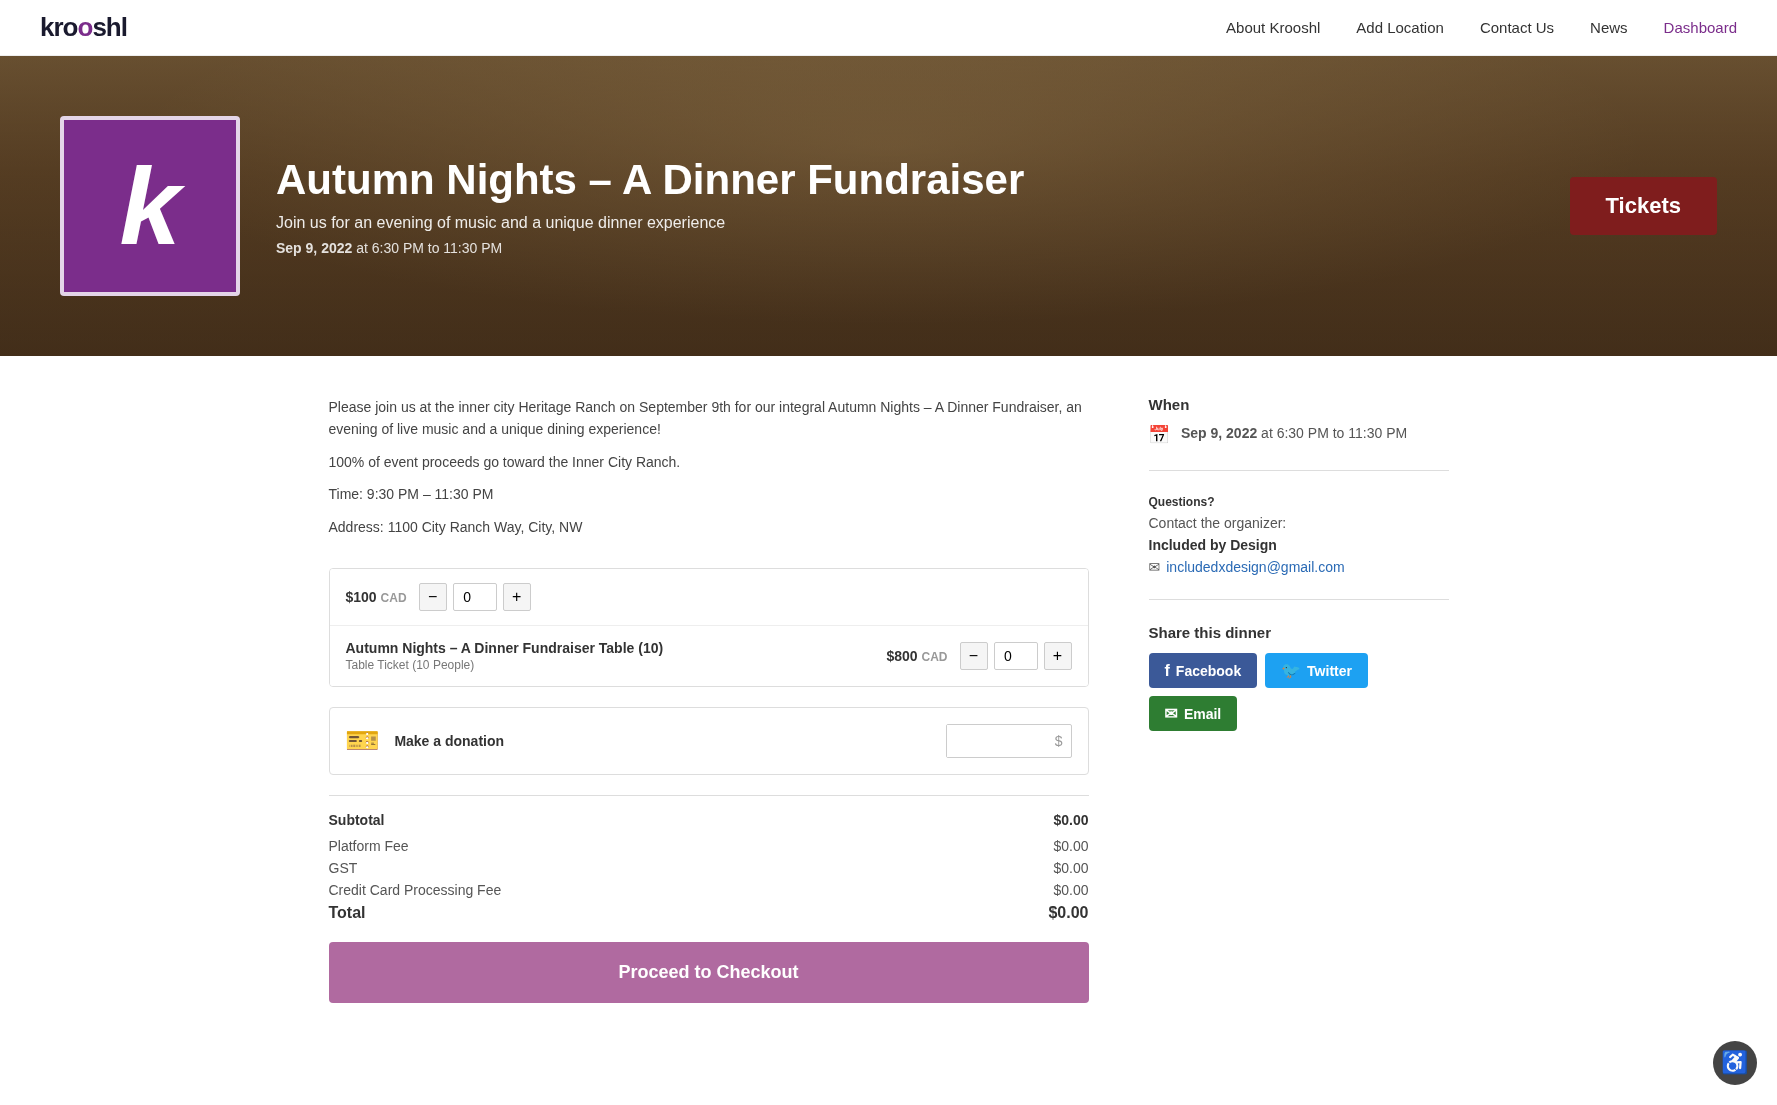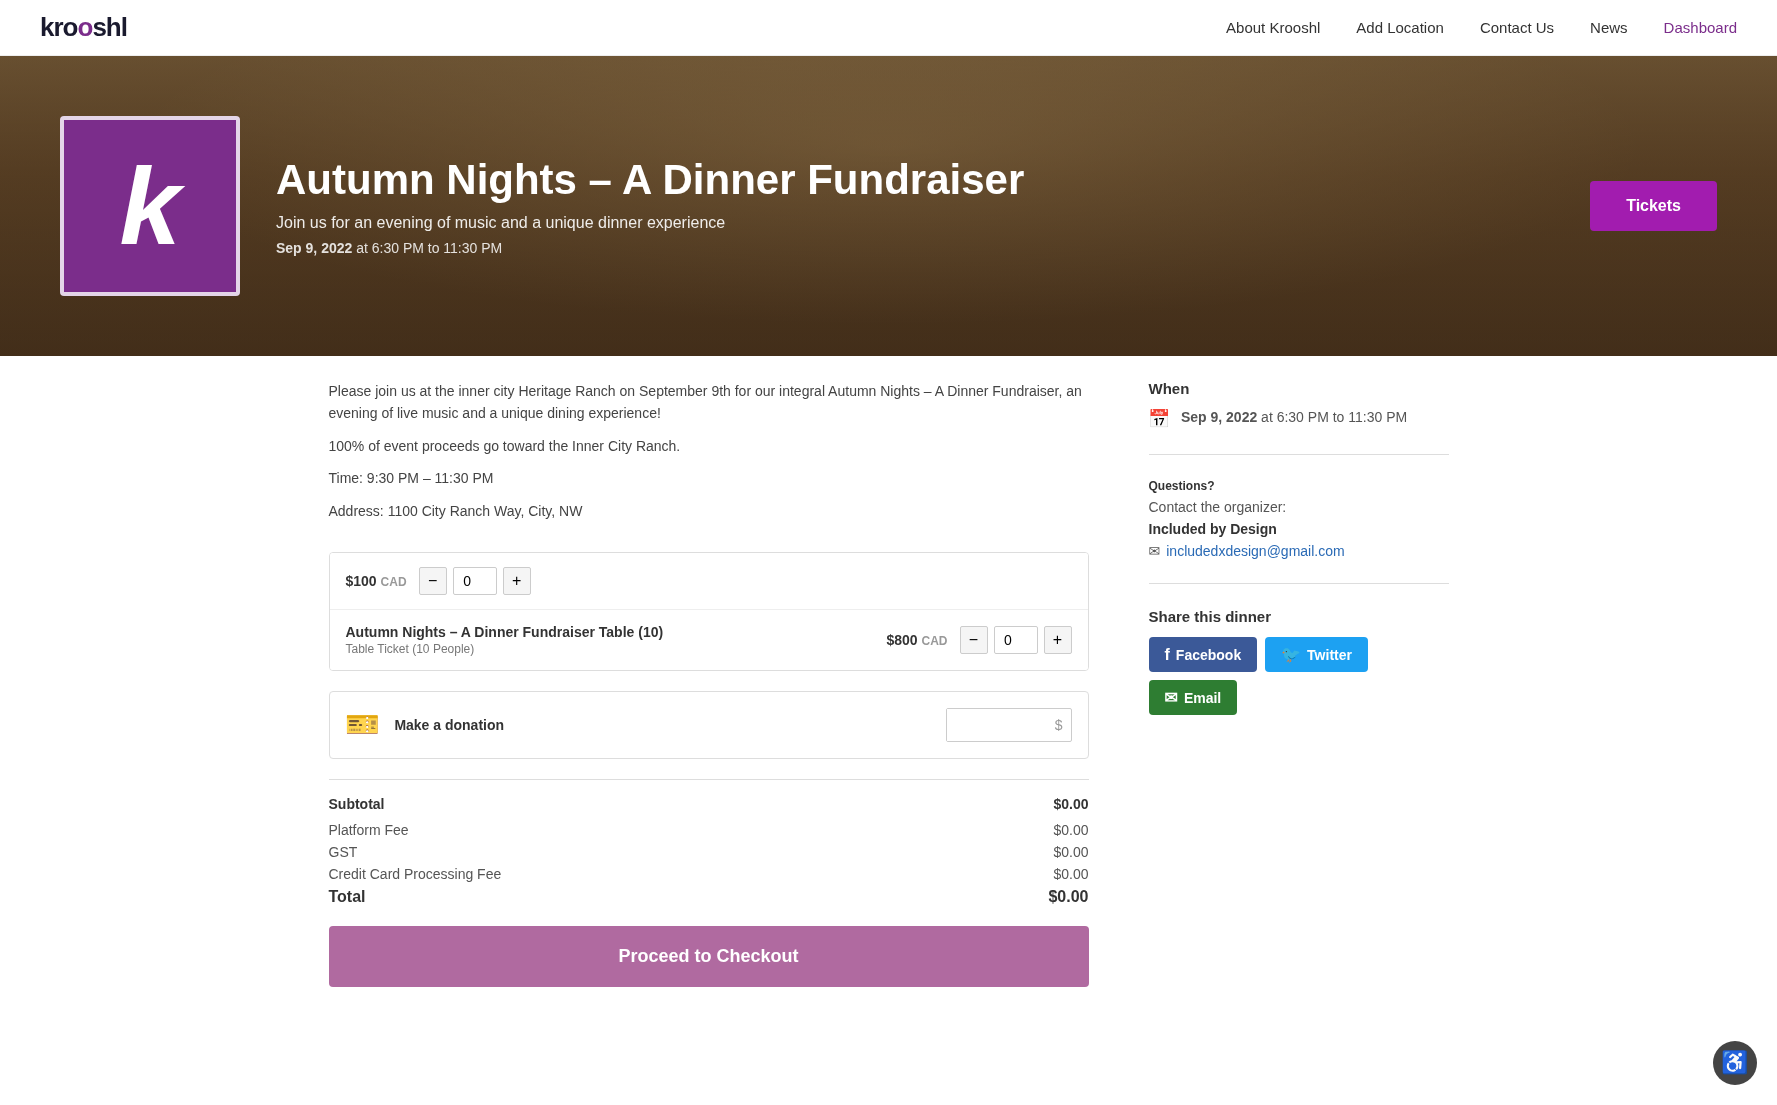--- a/index.html
+++ b/index.html
@@ -55,29 +55,29 @@
     }
     .hero-text { flex: 1; }
     .hero-title {
       font-size: 42px; font-weight: 900; color: #fff; line-height: 1.15;
       margin-bottom: 10px;
     }
     .hero-subtitle { font-size: 16px; color: rgba(255,255,255,0.9); margin-bottom: 8px; }
     .hero-date { font-size: 14px; color: rgba(255,255,255,0.85); }
     .hero-date strong { font-weight: 700; }
     .hero-tickets-btn {
-      background: #a21caf; color: #fff; border: none; border-radius: 4px;
-      padding: 16px 36px; font-size: 16px; font-weight: 700; cursor: pointer;
+      background: #7f1d1d; color: #fff; border: none; border-radius: 4px;
+      padding: 16px 36px; font-size: 22px; font-weight: 700; cursor: pointer;
       white-space: nowrap; flex-shrink: 0; margin-left: auto;
     }
 
     
     .main-content {
       display: flex; gap: 60px; max-width: 1200px; margin: 0 auto;
-      padding: 24px 40px;
+      padding: 40px 40px;
     }
 
     
     .left-col { flex: 1; }
     .event-description { line-height: 1.6; color: #444; margin-bottom: 30px; }
     .event-description p { margin-bottom: 10px; }
 
     
     .ticket-section { border: 1px solid #ddd; border-radius: 4px; overflow: hidden; margin-bottom: 20px; }
     .ticket-row {

